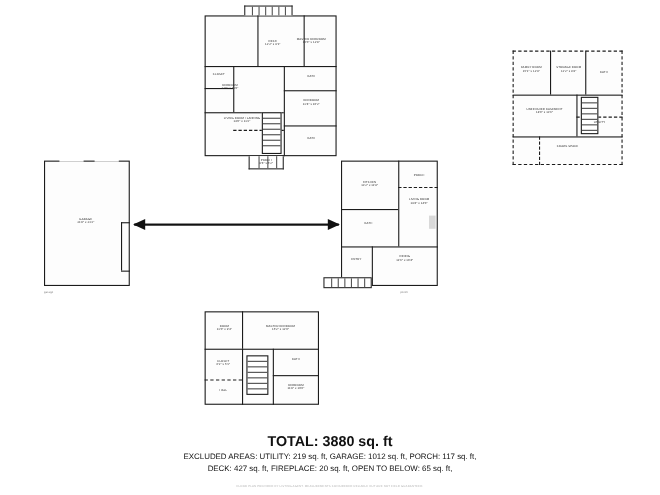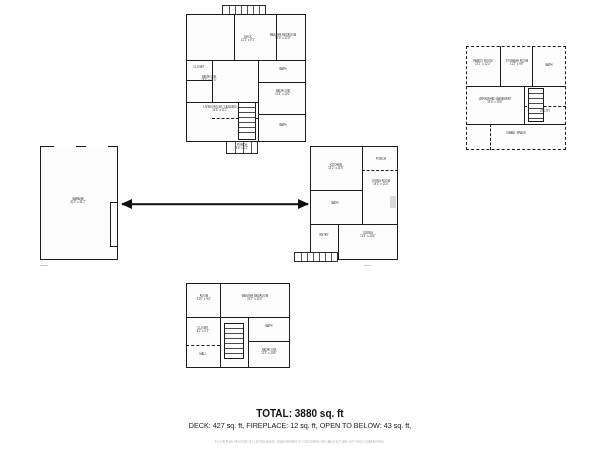--- a/index.html
+++ b/index.html
@@ -82,21 +82,21 @@
     border-left:11px solid #111;
   }
 
   
   .summary {
     position:absolute; left:0; right:0; bottom:18px;
     text-align:center;
     font-size:7.2px; line-height:1.5;
     color:#111;
   }
-  .summary .total { font-weight:700; font-size:10px;margin-top:15px; }
+  .summary .total { font-weight:700; font-size:13px;margin-top:15px; }
   .disclaimer {
     position:absolute; left:0; right:0; bottom:6px;
     text-align:center;
     font-size:2.6px; color:#b4b4b4; letter-spacing:.15px;
   }
 </style>
 </head>
 <body>
 
 <div class="stage">
@@ -265,18 +265,19 @@
   </div>
 
   <div class="arrow-wrap" style="left:122px; top:197px; width:186px; height:14px;">
     <div class="arrow-line"></div>
     <div class="arrow-head left"></div>
     <div class="arrow-head right"></div>
   </div>
 
   <div class="summary">
     <div class="total">TOTAL: 3880 sq. ft</div>
-    <div>DECK: 427 sq. ft, FIREPLACE: 12 sq. ft, OPEN TO BELOW: 43 sq. ft,</div>
+    <div>EXCLUDED AREAS: UTILITY: 219 sq. ft, GARAGE: 1012 sq. ft, PORCH: 117 sq. ft,</div>
+    <div>DECK: 427 sq. ft, FIREPLACE: 20 sq. ft, OPEN TO BELOW: 65 sq. ft,</div>
   </div>
 
   <div class="disclaimer">FLOOR PLAN PROVIDED BY LISTING AGENT. MEASUREMENTS CONSIDERED RELIABLE BUT ARE NOT FIELD GUARANTEED.</div>
 
 </div>
 
 </body></html>

